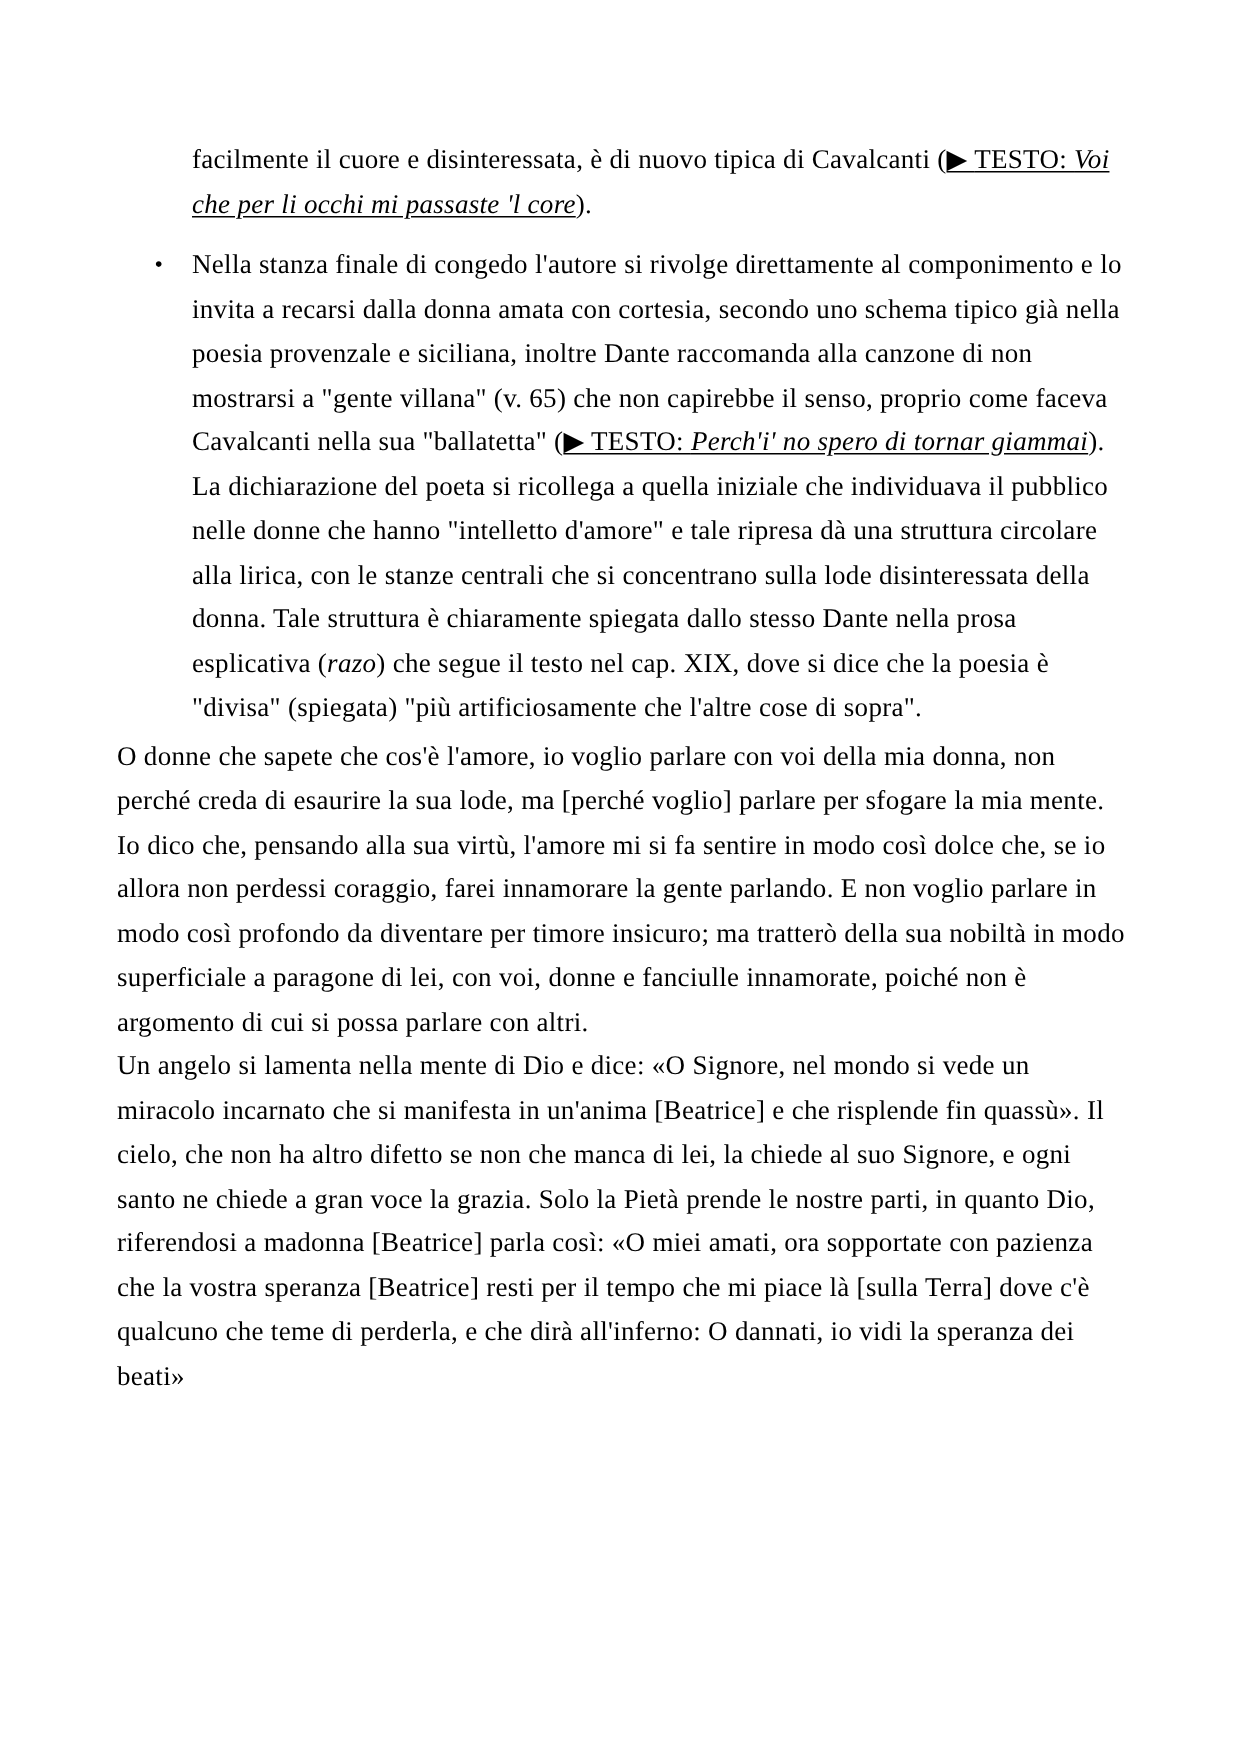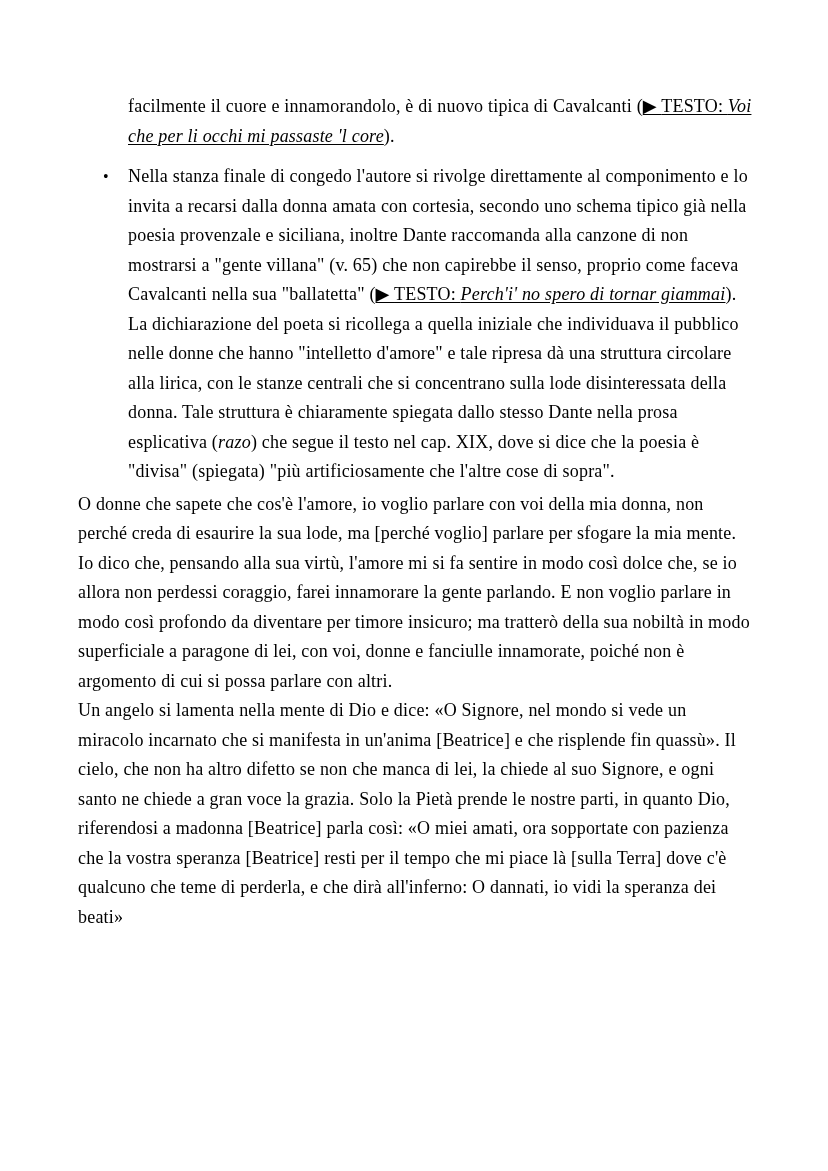--- a/index.html
+++ b/index.html
@@ -54,21 +54,21 @@
     cursor: pointer;
   }
   .it { font-style: italic; }
 </style>
 </head>
 <body>
 
 <div class="page">
   <div class="content">
 
-    <p class="intro-paragraph"><span>facilmente il cuore e innamorandolo, è di nuovo tipica di Cavalcanti (</span><a href="#" class="doc-link">▶ </a><a href="#" class="doc-link">TESTO: </a><a href="#" class="doc-link it">Voi che per li occhi mi passaste 'l core</a><span>).</span></p>
+    <p class="intro-paragraph"><span>facilmente il cuore e disinteressata, è di nuovo tipica di Cavalcanti (</span><a href="#" class="doc-link">▶ </a><a href="#" class="doc-link">TESTO: </a><a href="#" class="doc-link it">Voi che per li occhi mi passaste 'l core</a><span>).</span></p>
 
     <ul class="bullet-list">
       <li>
         <span class="bullet-marker">•</span>
         <span><span>Nella stanza finale di congedo l'autore si rivolge direttamente al componimento e lo invita a recarsi dalla donna amata con cortesia, secondo uno schema tipico già nella poesia provenzale e siciliana, inoltre Dante raccomanda alla canzone di non mostrarsi a "gente villana" (v. 65) che non capirebbe il senso, proprio come faceva Cavalcanti nella sua "ballatetta" (</span><a href="#" class="doc-link">▶ </a><a href="#" class="doc-link">TESTO: </a><a href="#" class="doc-link it">Perch'i' no spero di tornar giammai</a><span>). La dichiarazione del poeta si ricollega a quella iniziale che individuava il pubblico nelle donne che hanno "intelletto d'amore" e tale ripresa dà una struttura circolare alla lirica, con le stanze centrali che si concentrano sulla lode disinteressata della donna. Tale struttura è chiaramente spiegata dallo stesso Dante nella prosa esplicativa (</span><span class="it">razo</span><span>) che segue il testo nel cap. XIX, dove si dice che la poesia è "divisa" (spiegata) "più artificiosamente che l'altre cose di sopra".</span></span>
       </li>
     </ul>
 
     <div>
       <p><span>O donne che sapete che cos'è l'amore, io voglio parlare con voi della mia donna, non perché creda di esaurire la sua lode, ma [perché voglio] parlare per sfogare la mia mente. Io dico che, pensando alla sua virtù, l'amore mi si fa sentire in modo così dolce che, se io allora non perdessi coraggio, farei innamorare la gente parlando. E non voglio parlare in modo così profondo da diventare per timore insicuro; ma tratterò della sua nobiltà in modo superficiale a paragone di lei, con voi, donne e fanciulle innamorate, poiché non è argomento di cui si possa parlare con altri.</span></p>

